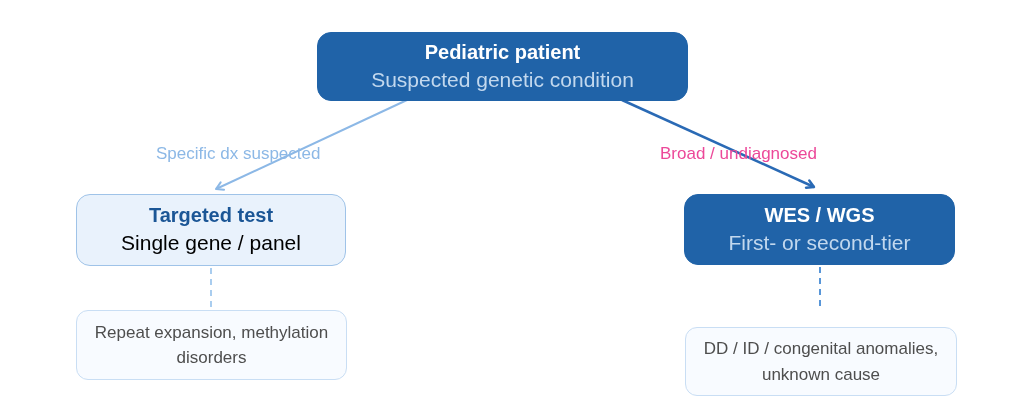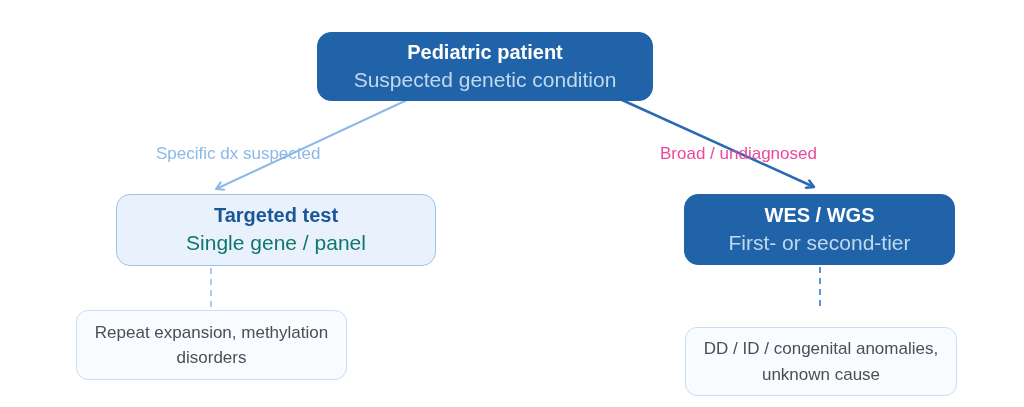--- a/index.html
+++ b/index.html
@@ -33,36 +33,36 @@
     gap: 2px;
   }
   .node-dark {
     background: #2063a8;
     border: 1px solid #2063a8;
   }
   .node-light {
     background: #e9f2fc;
     border: 1.5px solid #9fc3e8;
   }
-  .node-root  { left: 317px; top: 32px;  width: 336px; height: 69px; }
-  .node-targeted { left: 76px;  top: 194px; width: 320px; height: 72px; margin-left: 40px; }
+  .node-root  { left: 317px; top: 32px;  width: 371px; height: 69px; }
+  .node-targeted { left: 76px;  top: 194px; width: 270px; height: 72px; }
   .node-wes   { left: 684px; top: 194px; width: 271px; height: 71px; }
   .node-title {
     font-size: 20px;
     font-weight: 700;
     line-height: 1.25;
   }
   .node-dark .node-title { color: #ffffff; }
   .node-light .node-title { color: #1b5696; }
   .node-subtitle {
     font-size: 21px;
     line-height: 1.25;
   }
   .node-dark .node-subtitle { color: #c2d8ee; }
-  .node-light .node-subtitle { color: #0f766e; }
+  .node-light .node-subtitle { color: #000000; }
   .note {
     position: absolute;
     box-sizing: border-box;
     border-radius: 12px;
     background: #f8fbff;
     border: 1.5px solid #c9def4;
     color: #4e4e4e;
     font-size: 17px;
     line-height: 1.5;
     text-align: center;

